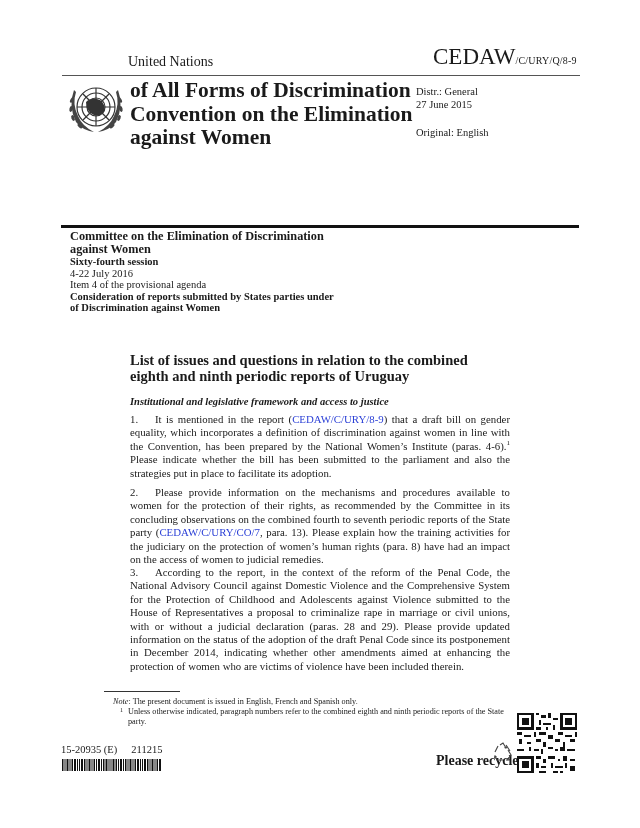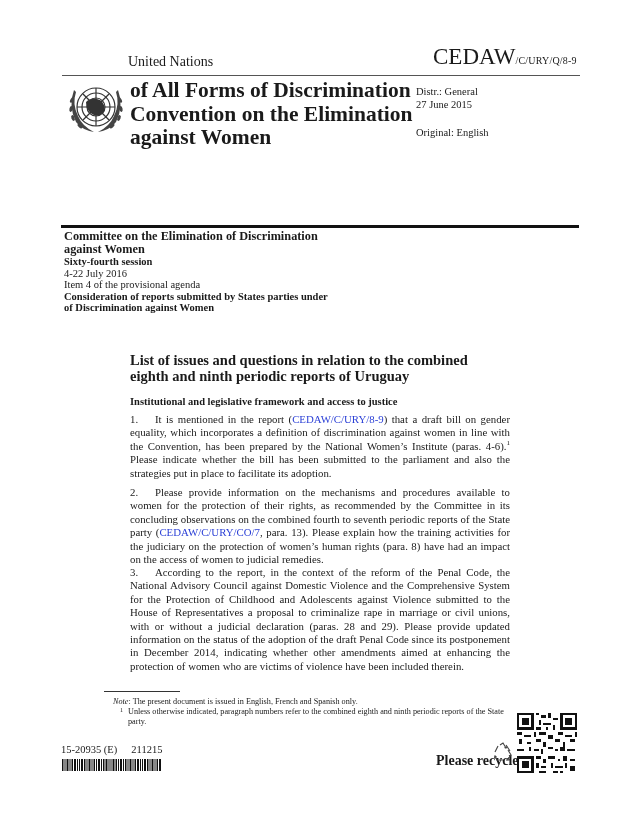--- a/index.html
+++ b/index.html
@@ -13,28 +13,28 @@
   .rule-top { left: 62px; top: 75px; width: 518px; height: 1px; background: #555; }
 
   .logo { left: 64px; top: 80px; width: 64px; height: 56px; }
   .conv-title { left: 130px; top: 79px; font-family: "Liberation Serif", serif;
                 font-weight: bold; font-size: 21.5px; line-height: 23.5px; width: 290px; }
   .distr { left: 416px; top: 86px; font-size: 10.5px; line-height: 12.5px; }
   .orig { left: 416px; top: 127px; font-size: 10.5px; text-align: center; }
 
   .rule-thick { left: 61px; top: 225px; width: 518px; height: 2.5px; background: #111; }
 
-  .committee { left: 64px; top: 230px; width: 300px; font-size: 10.5px; line-height: 11.5px; }
+  .committee { left: 70px; top: 230px; width: 300px; font-size: 10.5px; line-height: 11.5px; }
   .committee .b { font-weight: bold; }
   .committee .big { font-size: 12.3px; line-height: 13px; font-weight: bold; }
   .committee div { white-space: nowrap; }
 
   .doc-title { left: 130px; top: 352px; width: 380px; font-weight: bold;
                font-size: 14.5px; line-height: 16px; }
-  .section-head { left: 130px; top: 396px; font-weight: bold; font-size: 10.5px; }
+  .section-head { left: 130px; top: 396px; font-weight: bold; font-size: 10.5px; font-style: italic; }
 
   .para { left: 130px; width: 380px; font-size: 10.8px; line-height: 13.4px;
           text-align: justify; }
   .para .num { display: inline-block; width: 25px; }
   .para .link { color: #2a3fd6; }
   .para sup { font-size: 7px; line-height: 0; }
   .p1 { top: 413px; }
   .p2 { top: 486px; }
   .p3 { top: 566px; }
 

